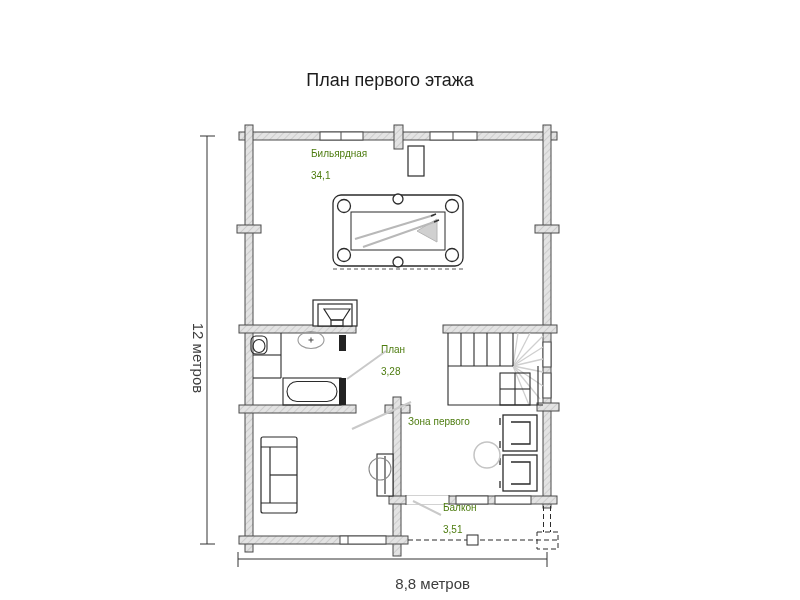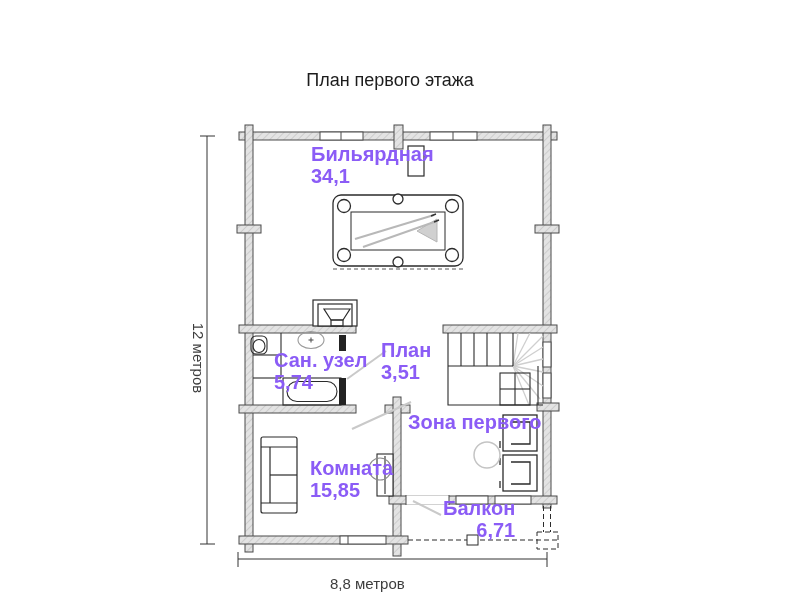--- a/index.html
+++ b/index.html
@@ -1,30 +1,30 @@
 <!DOCTYPE html>
 <html><head>
 <meta charset="utf-8">
 <style>
   html,body{margin:0;padding:0;background:#fff;}
   #canvas{position:relative;width:800px;height:600px;background:#ffffff;overflow:hidden;
           font-family:"Liberation Sans",sans-serif;margin-top:48px;}
   #plan-svg{position:absolute;left:0;top:0;}
   .page-title{position:absolute;left:250px;top:22px;width:280px;text-align:center;
               font-size:18px;color:#1c1c1c;}
-  .room-label{position:absolute;font-size:20px;line-height:22px;color:#8b5cf6;white-space:nowrap;font-weight:bold;}
+  .room-label{position:absolute;font-size:10px;line-height:22px;color:#4d7c0f;white-space:nowrap;}
   .room-label span{display:block;}
   #lbl-billiard{left:311px;top:95px;}
   #lbl-bathroom{left:274px;top:301px;}
   #lbl-hall{left:381px;top:291px;}
   #lbl-room{left:310px;top:409px;}
   #lbl-lounge{left:408px;top:363px;}
-  #lbl-balcony{left:443px;top:449px;text-align:right;}
+  #lbl-balcony{left:443px;top:449px;}
   .dim-label{position:absolute;font-size:15px;color:#3d3d3d;white-space:nowrap;}
-  #dim-h{left:330px;top:527px;width:140px;text-align:left;}
+  #dim-h{left:330px;top:527px;width:140px;text-align:right;}
   #dim-v{left:156px;top:300px;width:82px;height:20px;text-align:center;
          transform:rotate(90deg);}
 </style>
 </head>
 <body>
 
 <div id="canvas">
 
   <div class="page-title">План первого этажа</div>
 
@@ -198,36 +198,28 @@
       <line x1="347" y1="331" x2="386" y2="303"></line>
       <line x1="352" y1="381" x2="411" y2="354"></line>
       <line x1="413" y1="453" x2="441" y2="467"></line>
     </g>
   </svg>
 
   <div class="room-label" id="lbl-billiard">
     <span>Бильярдная</span>
     <span>34,1</span>
   </div>
-  <div class="room-label" id="lbl-bathroom">
-    <span>Сан. узел</span>
-    <span>5,74</span>
-  </div>
   <div class="room-label" id="lbl-hall">
     <span>План</span>
-    <span>3,51</span>
-  </div>
-  <div class="room-label" id="lbl-room">
-    <span>Комната</span>
-    <span>15,85</span>
+    <span>3,28</span>
   </div>
   <div class="room-label" id="lbl-lounge">
     <span>Зона первого</span>
   </div>
   <div class="room-label" id="lbl-balcony">
     <span>Балкон</span>
-    <span>6,71</span>
+    <span>3,51</span>
   </div>
 
   <div class="dim-label" id="dim-h">8,8 метров</div>
   <div class="dim-label" id="dim-v">12 метров</div>
 
 </div>
 
 </body></html>

